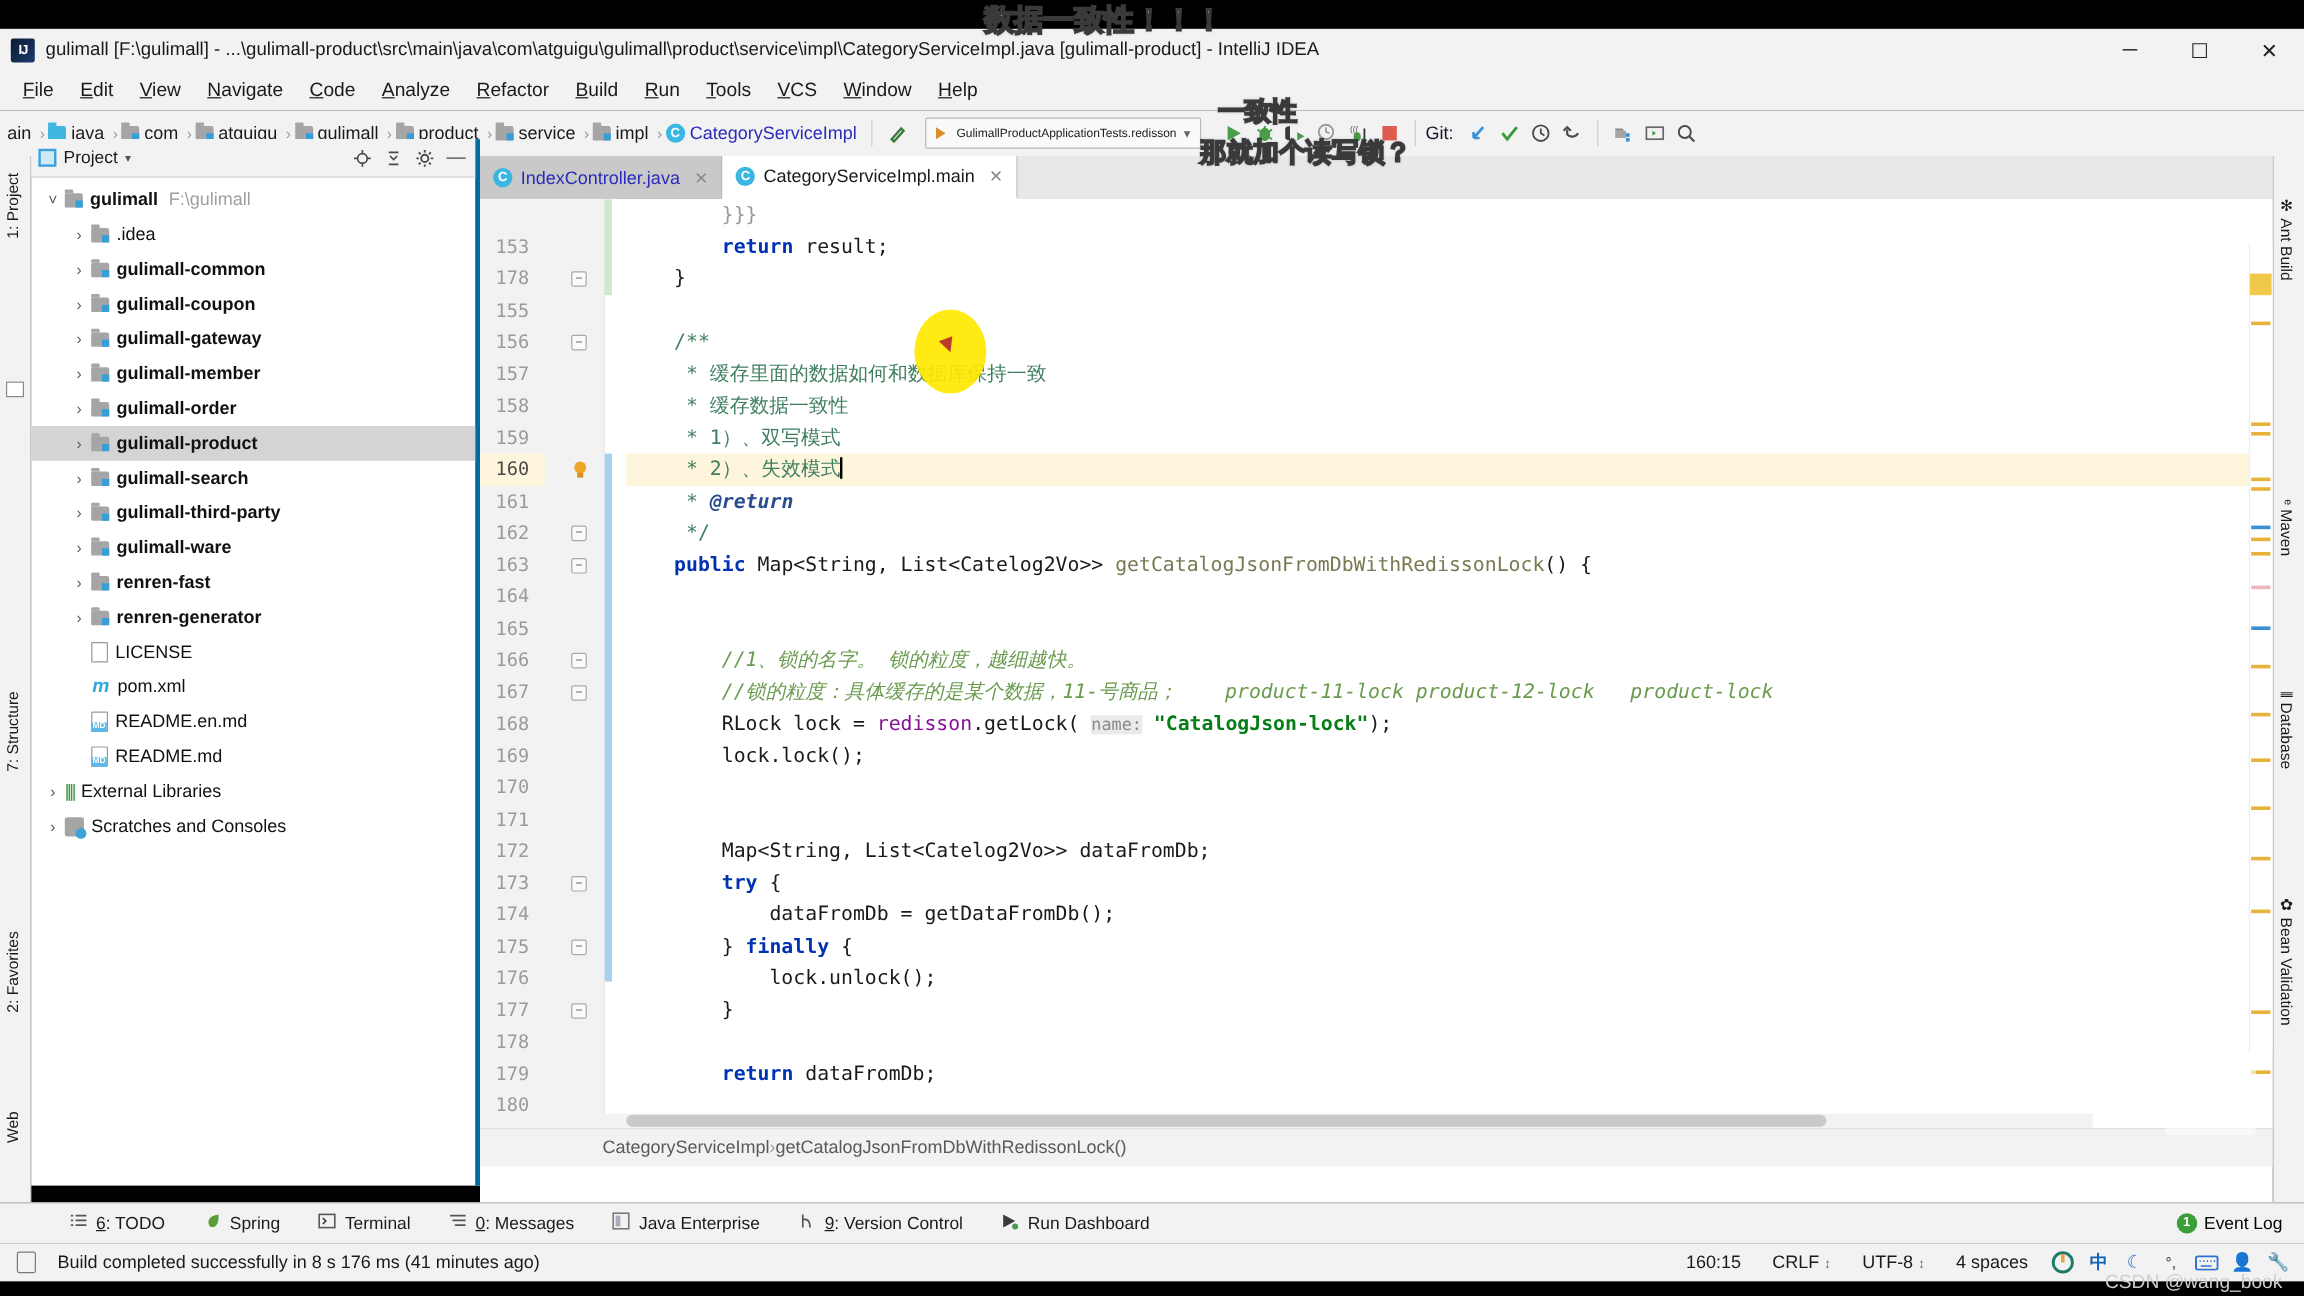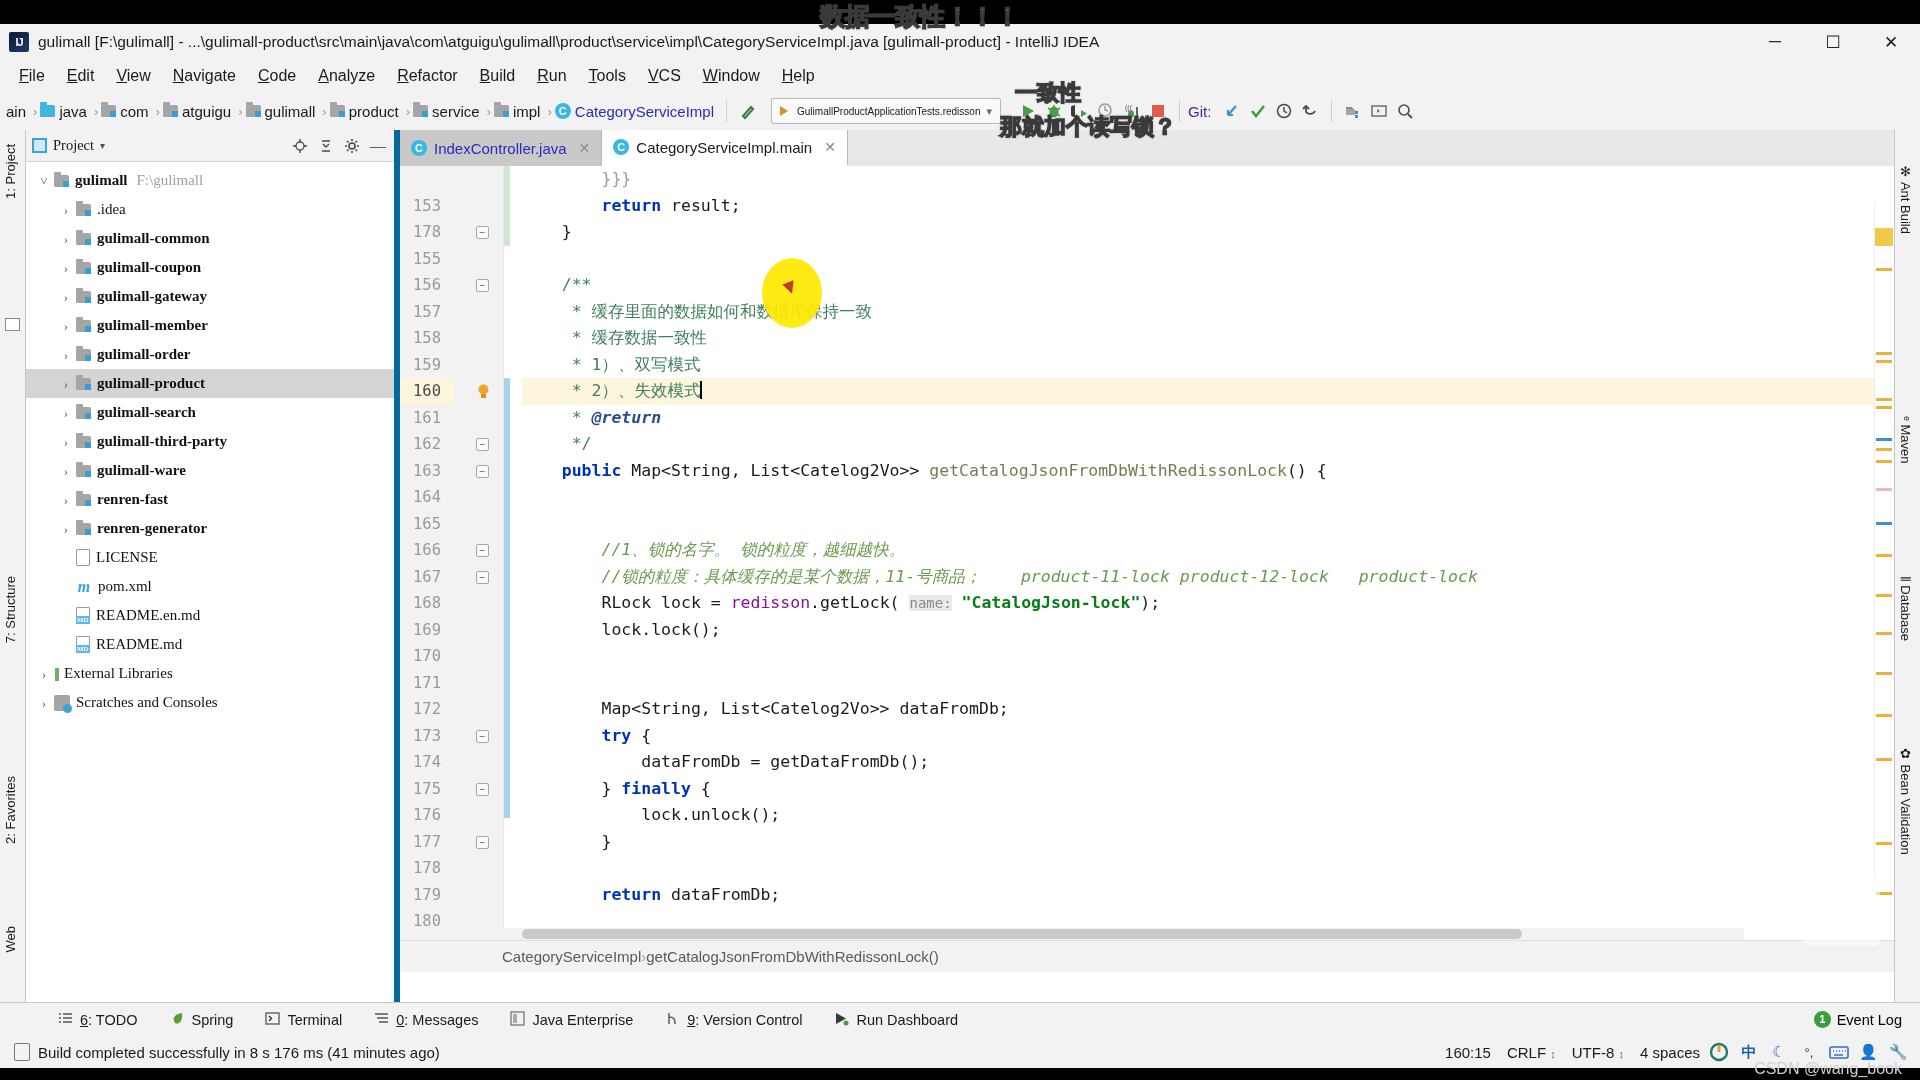--- a/index.html
+++ b/index.html
@@ -80,22 +80,22 @@
 
   
   .righttools{
     position:absolute; right:0; top:130px; width:26px; height:872px;
     background:#f2f2f2; border-left:1px solid #c8c8c8;
   }
   .righttools .vtab{ writing-mode:vertical-rl; transform:none; margin:0 auto; }
 
   
   .projpanel{
-    position:absolute; left:26px; top:130px; width:374px; height:872px;
-    background:#fff; border-right:6px solid #0369a1;font-family:Liberation Serif, serif;
+    position:absolute; left:26px; top:116px; width:374px; height:872px;
+    background:#fff; border-right:4px solid #0369a1;
   }
   .proj-header{
     height:32px; background:#f2f2f2; display:flex; align-items:center;
     padding:0 6px; border-bottom:1px solid #d6d6d6; gap:6px;
   }
   .proj-title{ font-size:14.5px;color:#1a1a1a; }
   .proj-header .spacer{ flex:1; }
   .hdr-ic{ width:20px;height:20px;display:flex;align-items:center;justify-content:center;color:#4a4a4a; }
   .tree{ padding-top:4px; font-size:15px; }
   .node{ display:flex; align-items:center; height:29px; padding-left:8px; white-space:nowrap; }
@@ -193,21 +193,21 @@
   .btw{ display:flex;align-items:center;gap:7px;font-size:14.5px;color:#1a1a1a;padding:0 16px;white-space:nowrap; }
   .btw u{ text-decoration:underline; }
   .bottombar .spacer{ flex:1; }
   .eventlog{ display:flex;align-items:center;gap:6px;font-size:14.5px;padding-right:18px; }
   .badge1{ width:17px;height:17px;border-radius:50%;background:#3a9e3a;color:#fff;
            font-size:11px;line-height:17px;text-align:center;font-weight:bold; }
 
   
   .statusbar{
     position:absolute;left:0;top:1036px;width:1920px;height:32px;background:#f2f2f2;
-    display:flex;align-items:center;padding-left:14px;gap:0;font-size:15px;color:#1a1a1a;
+    display:flex;align-items:center;padding-left:14px;gap:10px;font-size:15px;color:#1a1a1a;
   }
   .statusbar .spacer{ flex:1; }
   .st-item{ padding:0 8px;white-space:nowrap; }
   .tray{ display:flex;align-items:center;gap:8px;padding-right:10px; }
   .tray-ic{ width:22px;height:22px;display:flex;align-items:center;justify-content:center;font-size:15px; }
 
   
   .ovl{
     position:absolute; color:#fff; font-weight:bold; white-space:nowrap;
     -webkit-text-stroke:1.5px #3a3a3a; text-shadow:0 0 3px rgba(0,0,0,.35);
@@ -364,21 +364,21 @@
           <ellipse cx="8" cy="12" rx="3" ry="3.8" fill="#4a9b4a"></ellipse>
           <path d="M14 5 L14 15" stroke="#333" stroke-width="1.5"></path>
         </svg>
     </div>
     <div class="tb-ic">
       <svg width="18" height="18" viewBox="0 0 18 18">
           <rect x="3" y="3" width="12" height="12" fill="#e05a4e"></rect>
         </svg>
     </div>
     <div class="sep"></div>
-    <span style="font-size:15px;color:#4c1d95;">Git:</span>
+    <span style="font-size:15px;color:#0f172a;">Git:</span>
     <div style="width:8px"></div>
     <div class="tb-ic">
       <svg width="18" height="18" viewBox="0 0 18 18">
           <path d="M13 4 L5 13 M5 13 L10 13 M5 13 L5 8" stroke="#3c8fd0" stroke-width="2.2" fill="none"></path>
         </svg>
     </div>
     <div class="tb-ic">
       <svg width="18" height="18" viewBox="0 0 18 18">
           <path d="M3 9 L7 14 L15 4" stroke="#3a9b3a" stroke-width="2.4" fill="none"></path>
         </svg>

